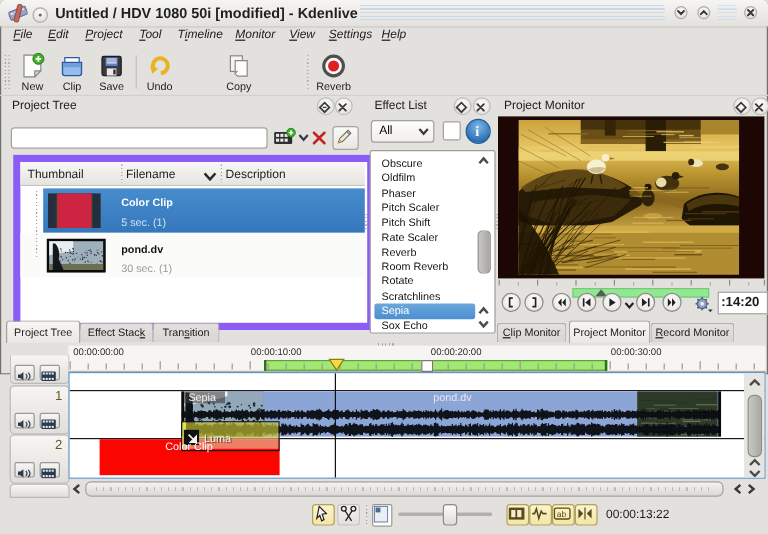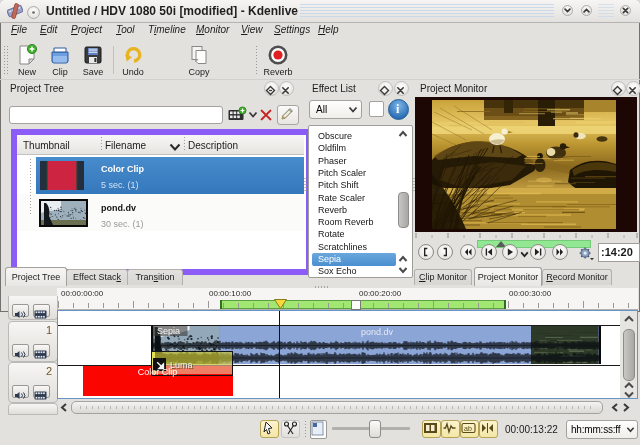--- a/index.html
+++ b/index.html
@@ -915,20 +915,14 @@
         </svg></div>
     <div class="abs ylbtn" style="left:460px;top:3px"><svg width="15" height="14" viewBox="0 0 15 14">
           <rect x="1" y="2.5" width="13" height="9" rx="1.5" fill="none" stroke="#5a4a1a" stroke-width="1.1"></rect>
           <text x="3" y="9.5" font-size="7" fill="#5a4a1a" font-family="Liberation Sans">ab</text>
         </svg></div>
     <div class="abs ylbtn" style="left:479px;top:3px"><svg width="15" height="14" viewBox="0 0 15 14">
           <path d="M2 3l4 4-4 4zM13 3L9 7l4 4z" fill="#5a4a1a"></path>
           <path d="M7.5 2v10" stroke="#5a4a1a" stroke-width="1"></path>
         </svg></div>
     <div class="abs" style="left:505px;top:7px;font-size:10px;color:#1a1a1a">00:00:13:22</div>
-    <div class="abs input" style="left:566px;top:3px;width:70px;height:17px;background:linear-gradient(#fefefe,#f0eeea)">
-      <span class="abs" style="left:4px;top:3px;font-size:10px;letter-spacing:-0.2px">hh:mm:ss:ff</span>
-      <svg class="abs" style="left:59px;top:5px" width="9" height="8" viewBox="0 0 10 8">
-          <path d="M1.5 1.5L5 5.5 8.5 1.5" stroke="#3a3a3a" stroke-width="1.8" fill="none"></path>
-        </svg>
-    </div>
   </div>
 </div>
 
 </body></html>

